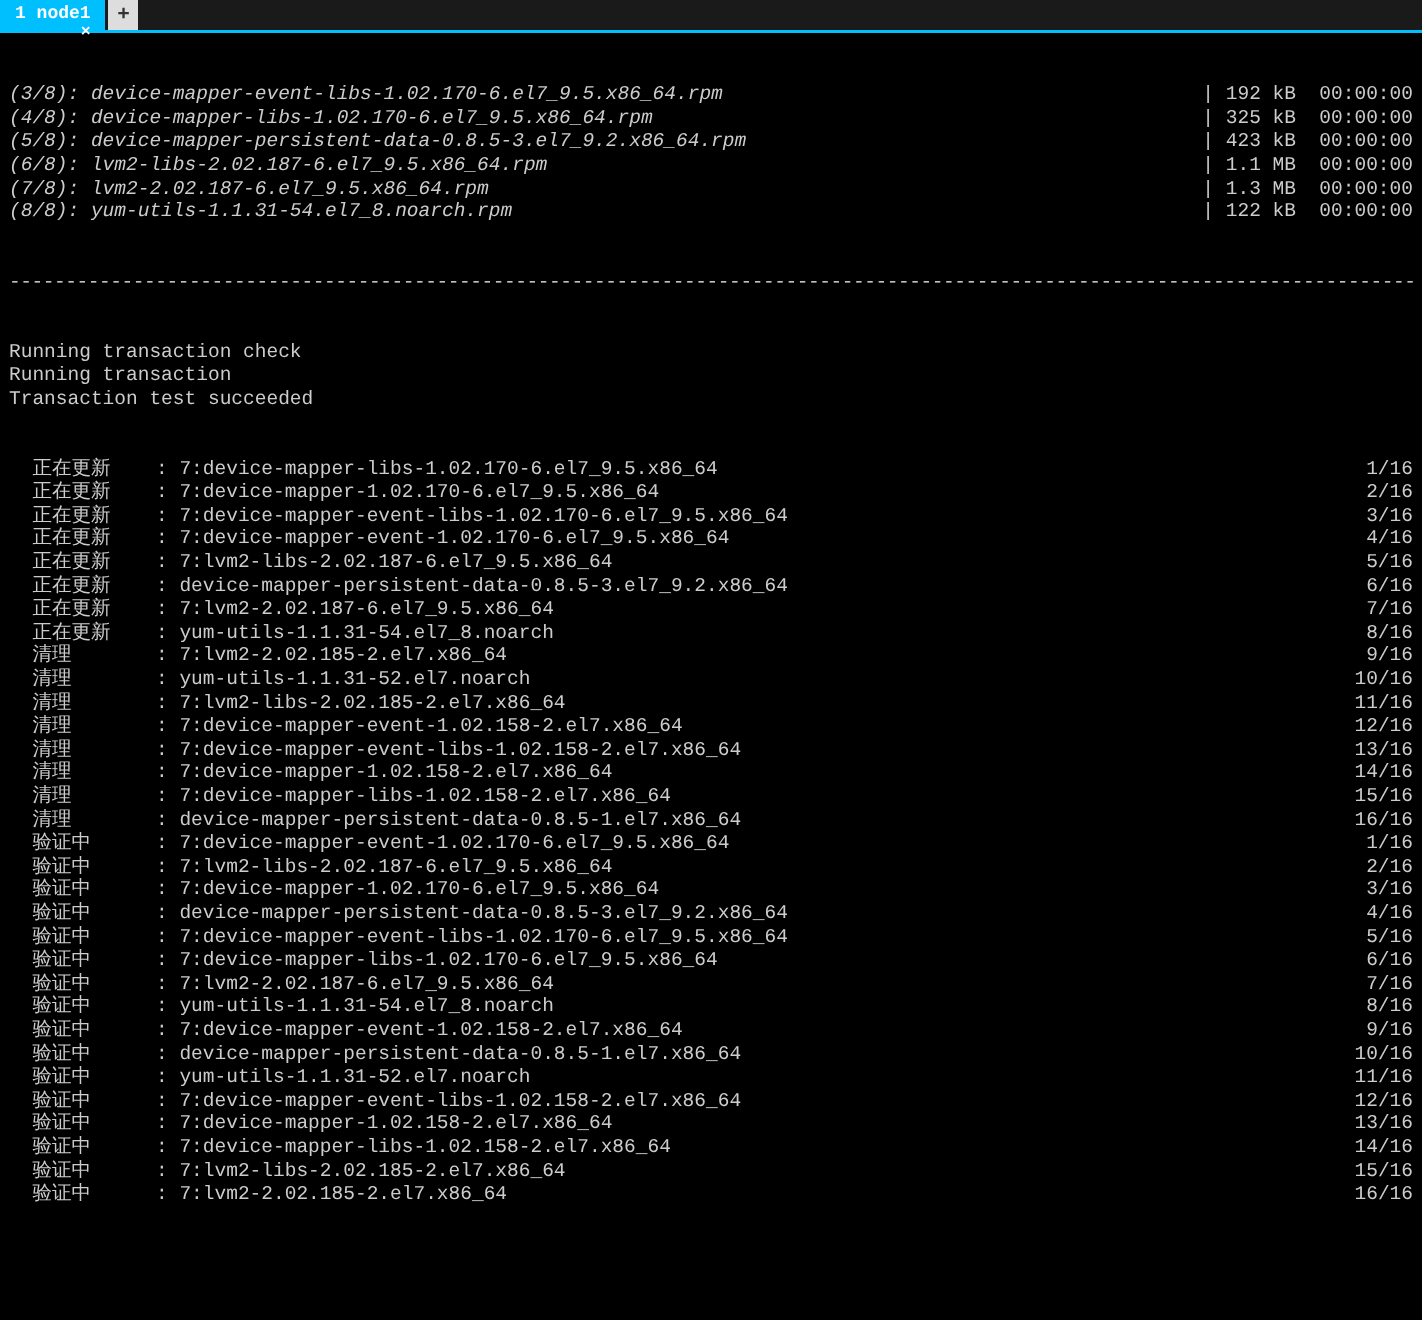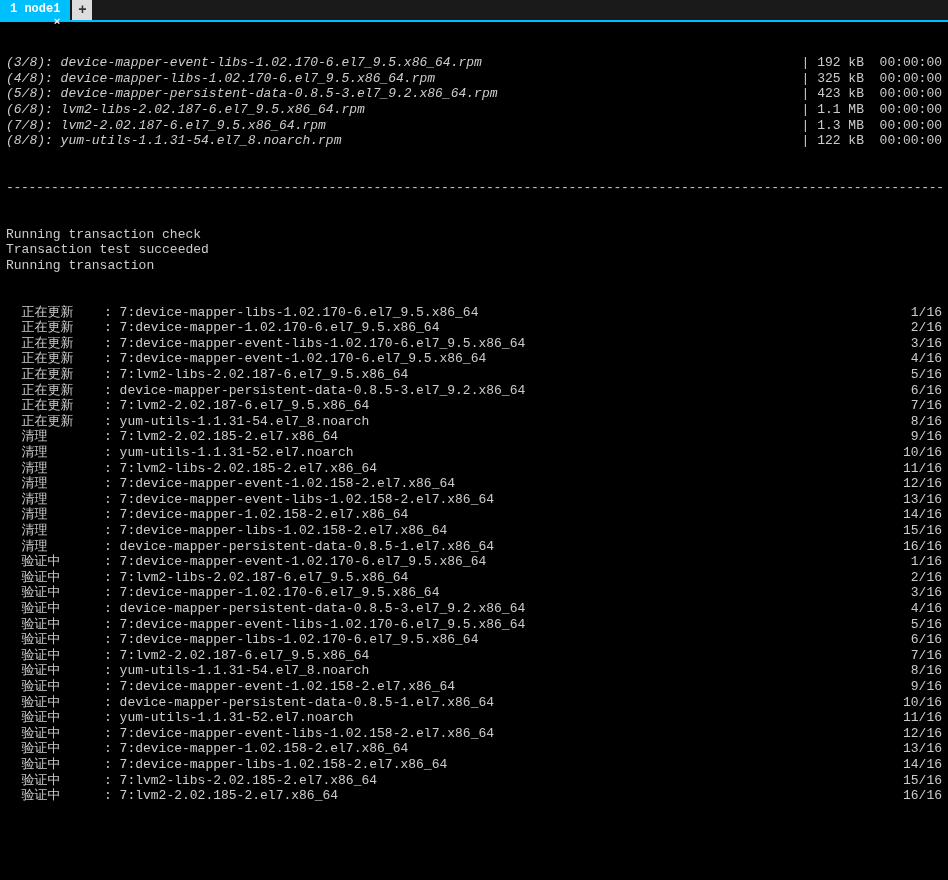--- a/index.html
+++ b/index.html
@@ -82,21 +82,21 @@
     <span class="tab-dot"></span>
     <span>1 node1</span>
     <span class="tab-close">×</span>
   </div>
   <div class="new-tab">+</div>
 </div>
 
 <div class="terminal">
   <div id="downloads-container"><div class="line"><span class="line-left">(3/8): device-mapper-event-libs-1.02.170-6.el7_9.5.x86_64.rpm</span><span class="line-right">| 192 kB  00:00:00</span></div><div class="line"><span class="line-left">(4/8): device-mapper-libs-1.02.170-6.el7_9.5.x86_64.rpm</span><span class="line-right">| 325 kB  00:00:00</span></div><div class="line"><span class="line-left">(5/8): device-mapper-persistent-data-0.8.5-3.el7_9.2.x86_64.rpm</span><span class="line-right">| 423 kB  00:00:00</span></div><div class="line"><span class="line-left">(6/8): lvm2-libs-2.02.187-6.el7_9.5.x86_64.rpm</span><span class="line-right">| 1.1 MB  00:00:00</span></div><div class="line"><span class="line-left">(7/8): lvm2-2.02.187-6.el7_9.5.x86_64.rpm</span><span class="line-right">| 1.3 MB  00:00:00</span></div><div class="line"><span class="line-left">(8/8): yum-utils-1.1.31-54.el7_8.noarch.rpm</span><span class="line-right">| 122 kB  00:00:00</span></div></div>
   <div class="dash-line">--------------------------------------------------------------------------------------------------------------------------------------------------</div>
-  <div id="stages-container"><div class="stage-line">Running transaction check</div><div class="stage-line">Transaction test succeeded</div><div class="stage-line">Running transaction</div></div>
+  <div id="stages-container"><div class="stage-line">Running transaction check</div><div class="stage-line">Running transaction</div><div class="stage-line">Transaction test succeeded</div></div>
   <div id="trans-container"><div class="row"><span class="col-action">  正在更新</span><span class="col-pkg">: 7:device-mapper-libs-1.02.170-6.el7_9.5.x86_64</span><span class="col-count">1/16</span></div><div class="row"><span class="col-action">  正在更新</span><span class="col-pkg">: 7:device-mapper-1.02.170-6.el7_9.5.x86_64</span><span class="col-count">2/16</span></div><div class="row"><span class="col-action">  正在更新</span><span class="col-pkg">: 7:device-mapper-event-libs-1.02.170-6.el7_9.5.x86_64</span><span class="col-count">3/16</span></div><div class="row"><span class="col-action">  正在更新</span><span class="col-pkg">: 7:device-mapper-event-1.02.170-6.el7_9.5.x86_64</span><span class="col-count">4/16</span></div><div class="row"><span class="col-action">  正在更新</span><span class="col-pkg">: 7:lvm2-libs-2.02.187-6.el7_9.5.x86_64</span><span class="col-count">5/16</span></div><div class="row"><span class="col-action">  正在更新</span><span class="col-pkg">: device-mapper-persistent-data-0.8.5-3.el7_9.2.x86_64</span><span class="col-count">6/16</span></div><div class="row"><span class="col-action">  正在更新</span><span class="col-pkg">: 7:lvm2-2.02.187-6.el7_9.5.x86_64</span><span class="col-count">7/16</span></div><div class="row"><span class="col-action">  正在更新</span><span class="col-pkg">: yum-utils-1.1.31-54.el7_8.noarch</span><span class="col-count">8/16</span></div><div class="row"><span class="col-action">  清理</span><span class="col-pkg">: 7:lvm2-2.02.185-2.el7.x86_64</span><span class="col-count">9/16</span></div><div class="row"><span class="col-action">  清理</span><span class="col-pkg">: yum-utils-1.1.31-52.el7.noarch</span><span class="col-count">10/16</span></div><div class="row"><span class="col-action">  清理</span><span class="col-pkg">: 7:lvm2-libs-2.02.185-2.el7.x86_64</span><span class="col-count">11/16</span></div><div class="row"><span class="col-action">  清理</span><span class="col-pkg">: 7:device-mapper-event-1.02.158-2.el7.x86_64</span><span class="col-count">12/16</span></div><div class="row"><span class="col-action">  清理</span><span class="col-pkg">: 7:device-mapper-event-libs-1.02.158-2.el7.x86_64</span><span class="col-count">13/16</span></div><div class="row"><span class="col-action">  清理</span><span class="col-pkg">: 7:device-mapper-1.02.158-2.el7.x86_64</span><span class="col-count">14/16</span></div><div class="row"><span class="col-action">  清理</span><span class="col-pkg">: 7:device-mapper-libs-1.02.158-2.el7.x86_64</span><span class="col-count">15/16</span></div><div class="row"><span class="col-action">  清理</span><span class="col-pkg">: device-mapper-persistent-data-0.8.5-1.el7.x86_64</span><span class="col-count">16/16</span></div><div class="row"><span class="col-action">  验证中</span><span class="col-pkg">: 7:device-mapper-event-1.02.170-6.el7_9.5.x86_64</span><span class="col-count">1/16</span></div><div class="row"><span class="col-action">  验证中</span><span class="col-pkg">: 7:lvm2-libs-2.02.187-6.el7_9.5.x86_64</span><span class="col-count">2/16</span></div><div class="row"><span class="col-action">  验证中</span><span class="col-pkg">: 7:device-mapper-1.02.170-6.el7_9.5.x86_64</span><span class="col-count">3/16</span></div><div class="row"><span class="col-action">  验证中</span><span class="col-pkg">: device-mapper-persistent-data-0.8.5-3.el7_9.2.x86_64</span><span class="col-count">4/16</span></div><div class="row"><span class="col-action">  验证中</span><span class="col-pkg">: 7:device-mapper-event-libs-1.02.170-6.el7_9.5.x86_64</span><span class="col-count">5/16</span></div><div class="row"><span class="col-action">  验证中</span><span class="col-pkg">: 7:device-mapper-libs-1.02.170-6.el7_9.5.x86_64</span><span class="col-count">6/16</span></div><div class="row"><span class="col-action">  验证中</span><span class="col-pkg">: 7:lvm2-2.02.187-6.el7_9.5.x86_64</span><span class="col-count">7/16</span></div><div class="row"><span class="col-action">  验证中</span><span class="col-pkg">: yum-utils-1.1.31-54.el7_8.noarch</span><span class="col-count">8/16</span></div><div class="row"><span class="col-action">  验证中</span><span class="col-pkg">: 7:device-mapper-event-1.02.158-2.el7.x86_64</span><span class="col-count">9/16</span></div><div class="row"><span class="col-action">  验证中</span><span class="col-pkg">: device-mapper-persistent-data-0.8.5-1.el7.x86_64</span><span class="col-count">10/16</span></div><div class="row"><span class="col-action">  验证中</span><span class="col-pkg">: yum-utils-1.1.31-52.el7.noarch</span><span class="col-count">11/16</span></div><div class="row"><span class="col-action">  验证中</span><span class="col-pkg">: 7:device-mapper-event-libs-1.02.158-2.el7.x86_64</span><span class="col-count">12/16</span></div><div class="row"><span class="col-action">  验证中</span><span class="col-pkg">: 7:device-mapper-1.02.158-2.el7.x86_64</span><span class="col-count">13/16</span></div><div class="row"><span class="col-action">  验证中</span><span class="col-pkg">: 7:device-mapper-libs-1.02.158-2.el7.x86_64</span><span class="col-count">14/16</span></div><div class="row"><span class="col-action">  验证中</span><span class="col-pkg">: 7:lvm2-libs-2.02.185-2.el7.x86_64</span><span class="col-count">15/16</span></div><div class="row"><span class="col-action">  验证中</span><span class="col-pkg">: 7:lvm2-2.02.185-2.el7.x86_64</span><span class="col-count">16/16</span></div></div>
   
   
   
   
   
   
   
   
   

